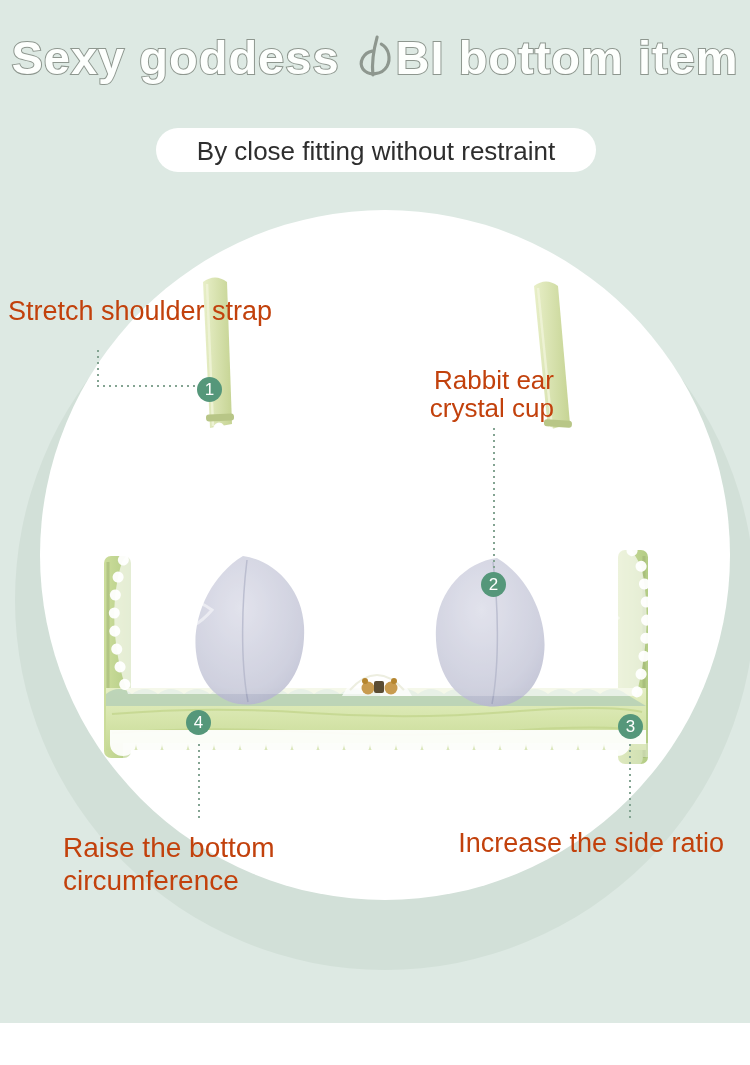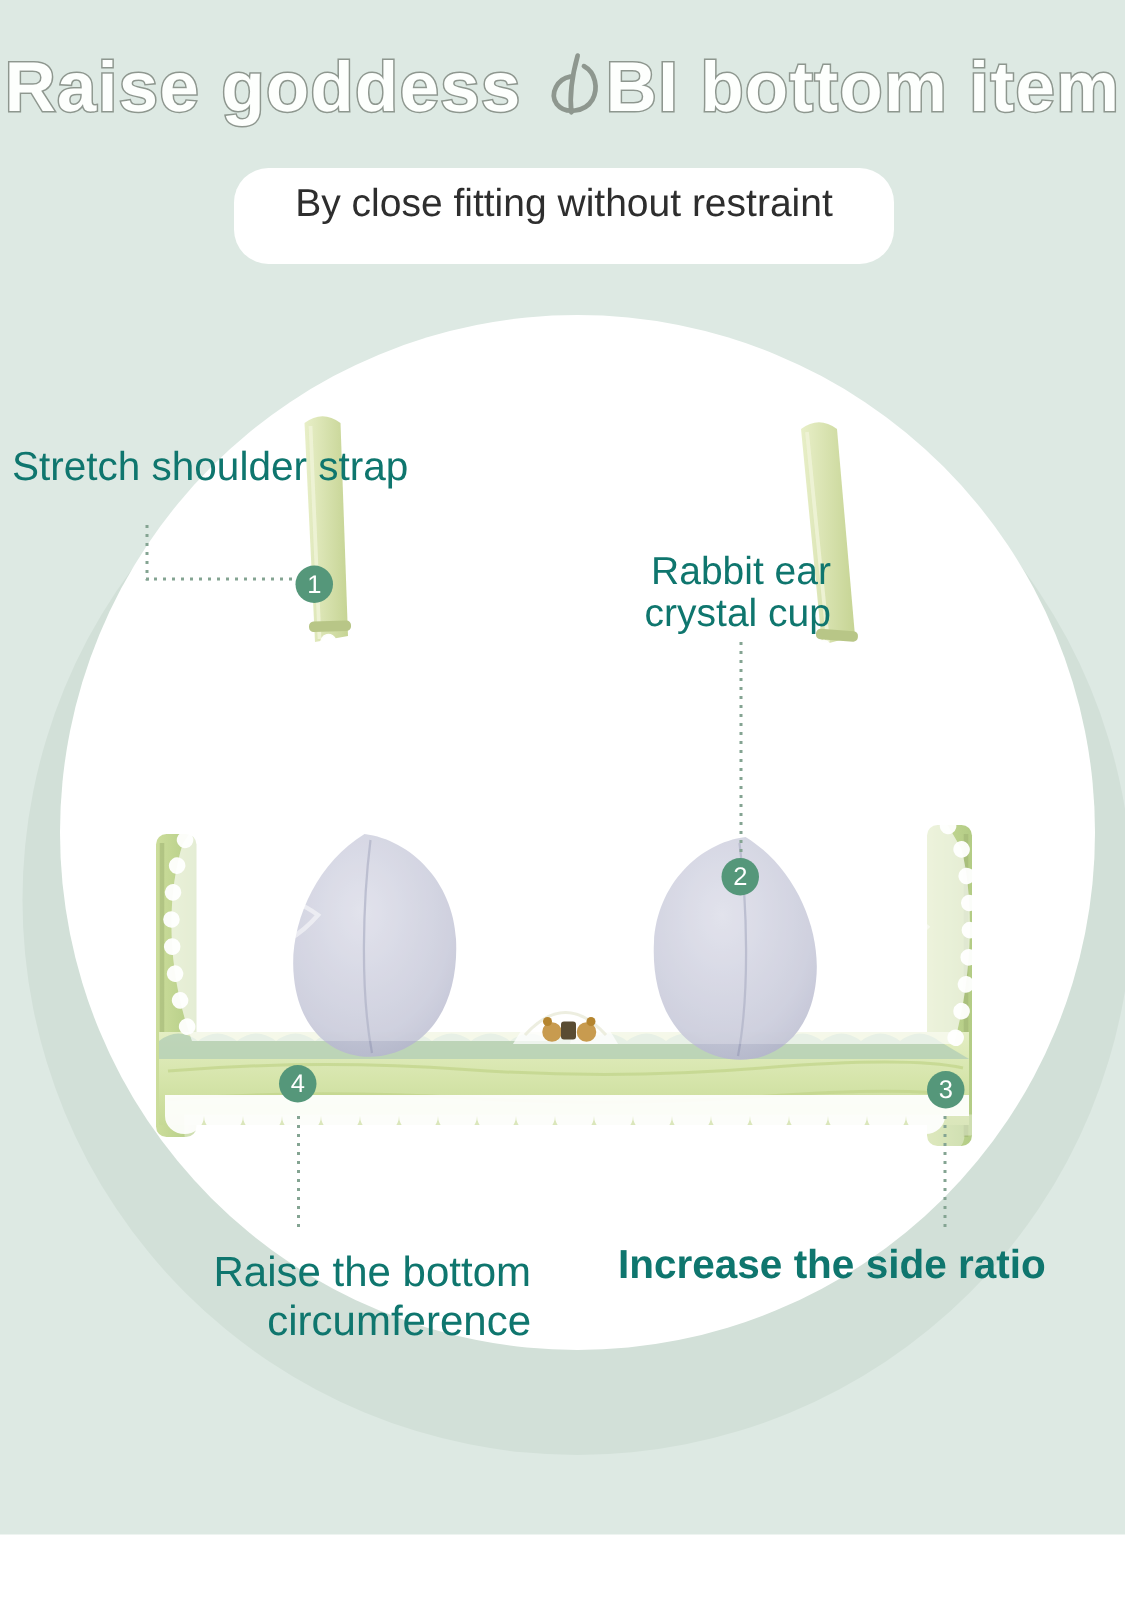--- a/index.html
+++ b/index.html
@@ -10,28 +10,28 @@
   .backdrop-ring{position:absolute;left:15px;top:230px;width:740px;height:740px;border-radius:50%;background:#d2e0d8;}
   .hero-circle{position:absolute;left:40px;top:210px;width:690px;height:690px;border-radius:50%;background:#ffffff;}
 
   .bra-svg{position:absolute;left:0;top:0;width:750px;height:1065px;}
 
   .title{position:absolute;left:0;top:30px;width:750px;margin:0;text-align:center;
          font-size:47px;font-weight:bold;letter-spacing:1px;color:#fdfffd;
          -webkit-text-stroke:2px #8e978f;paint-order:stroke fill;white-space:nowrap;}
   .kana-svg{display:inline-block;width:42px;height:52px;vertical-align:-8px;}
 
-  .pill{position:absolute;left:156px;top:112px;width:440px;height:64px;border-radius:23px;
+  .pill{position:absolute;left:156px;top:128px;width:440px;height:44px;border-radius:23px;
         background:#ffffff;text-align:center;line-height:47px;font-size:26px;color:#2e2e2e;}
 
-  .callout-label{position:absolute;color:#0f766e;font-size:27px;line-height:31px;white-space:pre-line;}
+  .callout-label{position:absolute;color:#c2410c;font-size:27px;line-height:31px;white-space:pre-line;}
   .label-1{left:8px;top:296px;width:290px;text-align:left;}
   .label-2{left:350px;top:366px;width:204px;text-align:right;font-size:26px;line-height:28px;}
-  .label-3{left:412px;top:828px;width:300px;text-align:left;font-weight:bold;}
-  .label-4{left:74px;top:831px;width:280px;text-align:right;font-size:28px;line-height:33px;}
+  .label-3{left:424px;top:828px;width:300px;text-align:right;}
+  .label-4{left:63px;top:831px;width:280px;text-align:left;font-size:28px;line-height:33px;}
 
   .dot-v{position:absolute;width:2px;background-image:repeating-linear-gradient(to bottom,#84a492 0 2px,transparent 2px 6px);}
   .dot-h{position:absolute;height:2px;background-image:repeating-linear-gradient(to right,#84a492 0 2px,transparent 2px 6px);}
   .v1{left:97px;top:350px;height:37px;}
   .h1{left:97px;top:385px;width:101px;}
   .v2{left:493px;top:428px;height:142px;}
   .v3{left:629px;top:744px;height:78px;}
   .v4{left:198px;top:744px;height:78px;}
 
   .badge{position:absolute;width:25px;height:25px;border-radius:50%;background:#55977a;
@@ -132,21 +132,21 @@
     <g>
       <circle cx="368" cy="688" r="6.5" fill="#c89b4f"></circle>
       <circle cx="391" cy="688" r="6.5" fill="#c89b4f"></circle>
       <circle cx="365" cy="681" r="3" fill="#b5852f"></circle>
       <circle cx="394" cy="681" r="3" fill="#b5852f"></circle>
       <rect x="374" y="681" width="10" height="12" rx="2" fill="#5a4c33"></rect>
     </g>
   </svg>
 
   <h1 class="title">
-    <span>Raise goddess </span><svg class="kana-svg" viewBox="0 0 60 70">
+    <span>Sexy goddess </span><svg class="kana-svg" viewBox="0 0 60 70">
         <g fill="none" stroke="#8e978f" stroke-width="4.5" stroke-linecap="round">
           <path d="M33 8 C 28 26, 25 44, 27 62"></path>
           <path d="M26 28 C 14 30, 6 44, 13 54 C 21 64, 40 62, 47 50 C 53 39, 50 24, 39 18"></path>
         </g>
       </svg><span>BI bottom item</span>
   </h1>
 
   <div class="pill">
     <span>By close fitting without restraint</span>
   </div>

